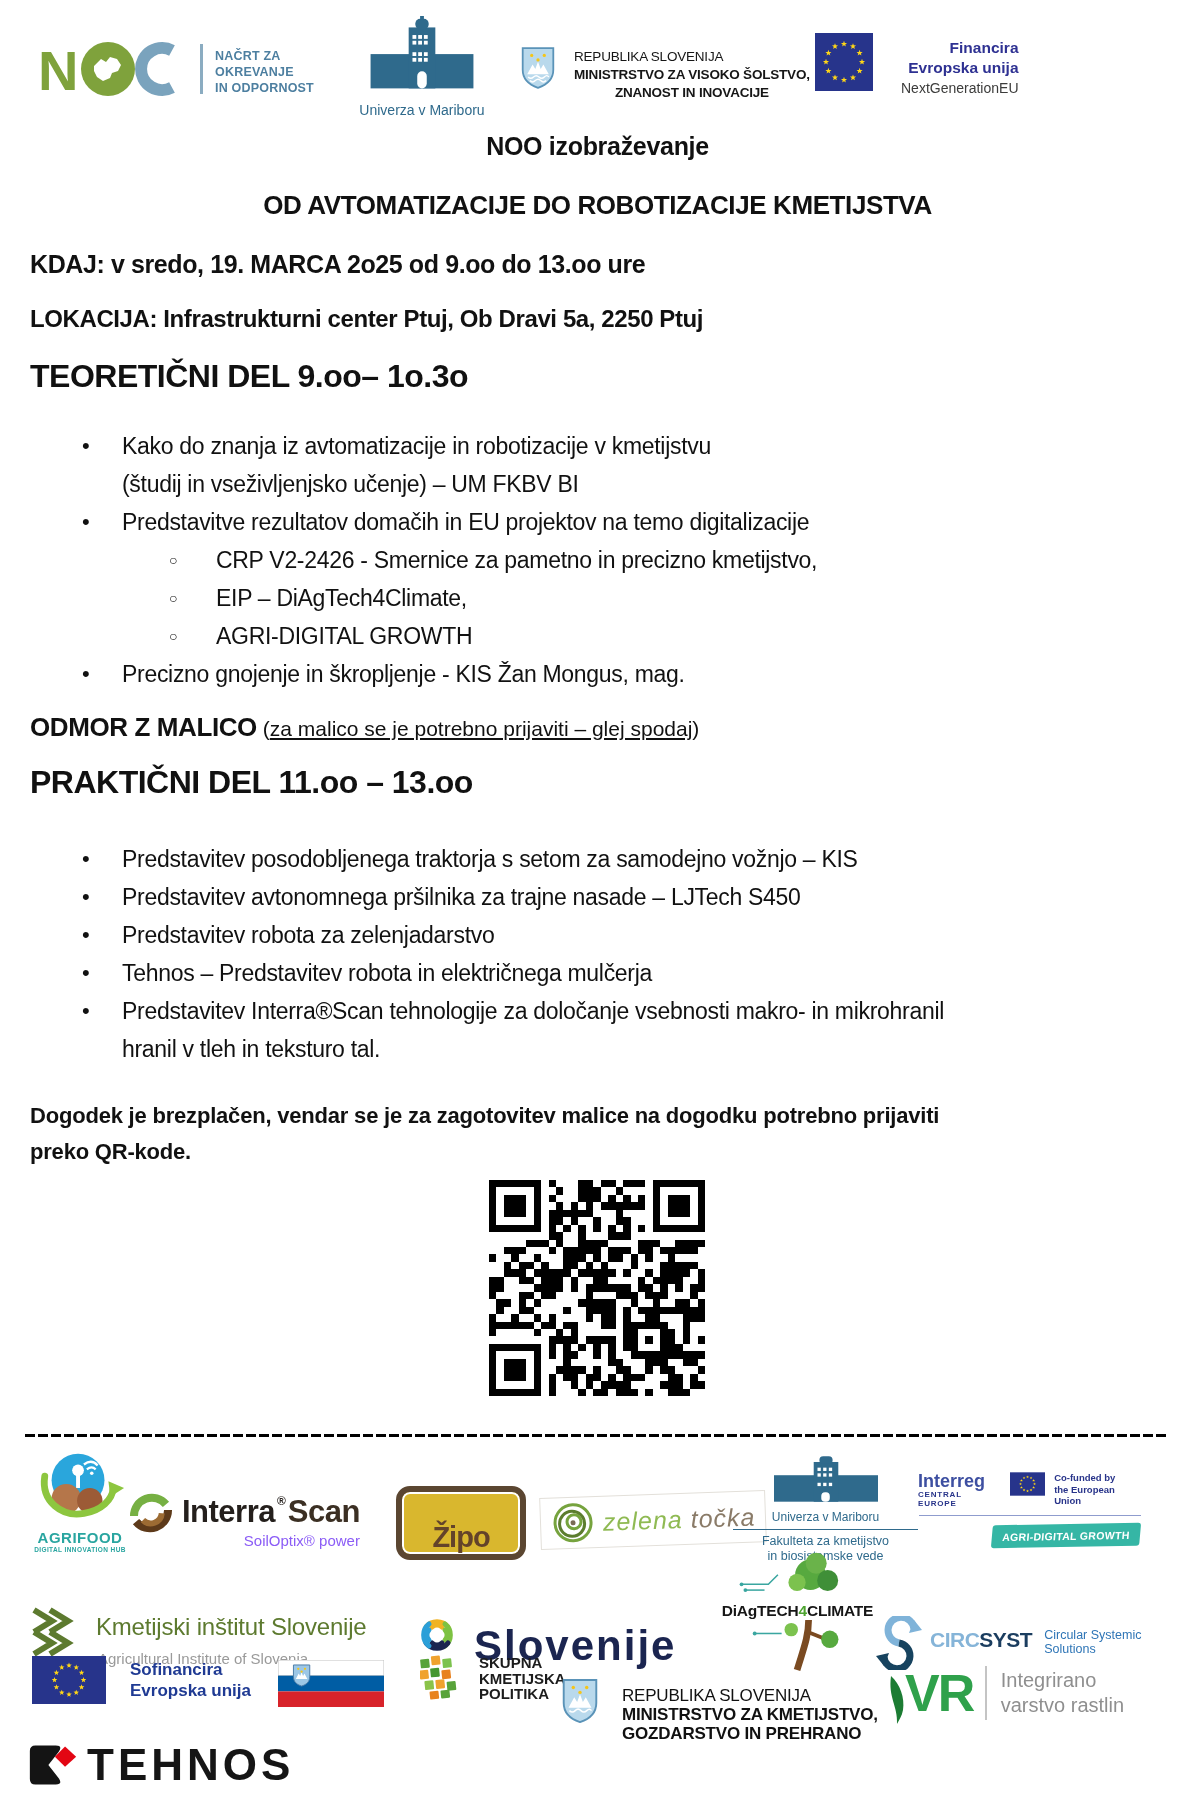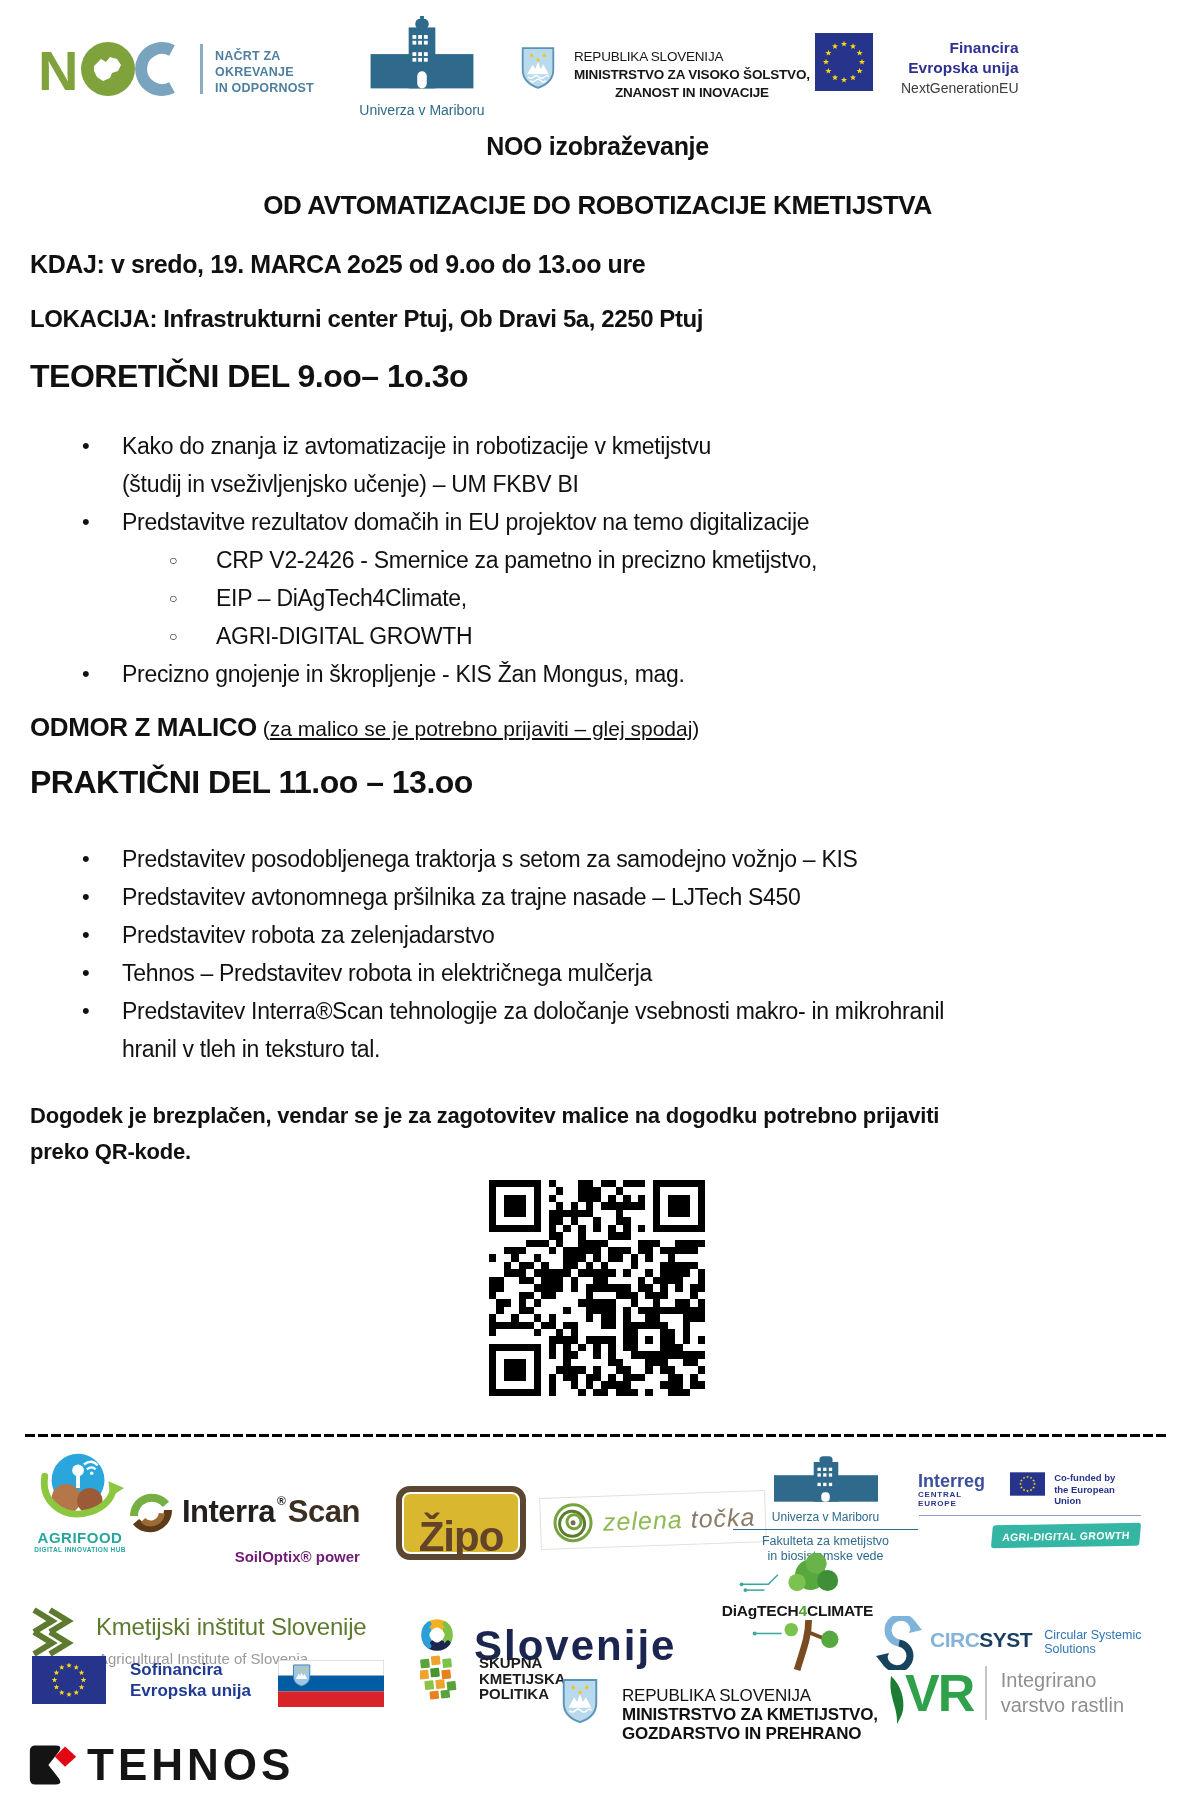--- a/index.html
+++ b/index.html
@@ -47,25 +47,25 @@
   .lg{position:absolute;}
   .agrifood{left:30px;top:20px;width:100px;text-align:center;}
   .agf-name{font-size:15px;font-weight:800;color:var(--agrifood_teal,#29a5a0);letter-spacing:.5px;margin-top:1px;}
   .agf-sub{font-size:6.5px;font-weight:bold;color:var(--agrifood_teal,#29a5a0);letter-spacing:.4px;}
   .interra{left:128px;top:60px;display:flex;align-items:flex-start;gap:8px;}
   .interra-col{display:flex;flex-direction:column;}
   .interra-row{display:flex;align-items:flex-start;margin-top:4px;}
   .interra-b{font-size:31px;font-weight:800;color:#241f1c;letter-spacing:-.5px;}
   .interra-r{font-size:12px;font-weight:bold;margin:0 2px;color:#241f1c;}
   .interra-s{font-size:31px;font-weight:800;color:#3b2f23;letter-spacing:-.5px;}
-  .interra-sub{align-self:flex-end;font-size:15px;font-weight:bold;color:#701a75;margin-top:18px;}
+  .interra-sub{align-self:flex-end;font-size:15px;font-weight:normal;color:#8b5cf6;margin-top:2px;}
   .zipo{left:396px;top:56px;width:130px;height:74px;background:var(--zipo_yellow,#d9b72e);
         border:6px solid var(--zipo_brown,#5b4631);border-radius:14px;box-sizing:border-box;
         display:flex;align-items:center;justify-content:center;box-shadow:inset 0 0 0 2px #fff;}
-  .zipo-txt{font-size:42px;font-weight:800;color:var(--zipo_text,#63432a);letter-spacing:-1px;margin-top:28px;}
+  .zipo-txt{font-size:29px;font-weight:800;color:var(--zipo_text,#63432a);letter-spacing:-1px;margin-top:28px;}
   .zelena{left:540px;top:64px;display:flex;align-items:center;gap:8px;background:#fff;
           border:1px solid #e3e0da;padding:3px 10px;transform:rotate(-2deg);}
   .zel-1{font-size:25px;font-style:italic;color:#8fba53;letter-spacing:1px;}
   .zel-2{font-size:25px;font-style:italic;color:#8a7b68;letter-spacing:1px;}
   .umf{left:733px;top:25px;width:185px;text-align:center;color:var(--um_slate,#2f6a8c);}
   .umf-t{font-size:12px;margin-top:3px;}
   .umf-hr{border:none;border-top:1px solid var(--um_slate,#2f6a8c);margin:5px 0 4px 0;}
   .umf-f{font-size:12.5px;line-height:15px;}
   .interreg{left:918px;top:42px;width:224px;}
   .ir-row{display:flex;gap:9px;align-items:flex-start;}

